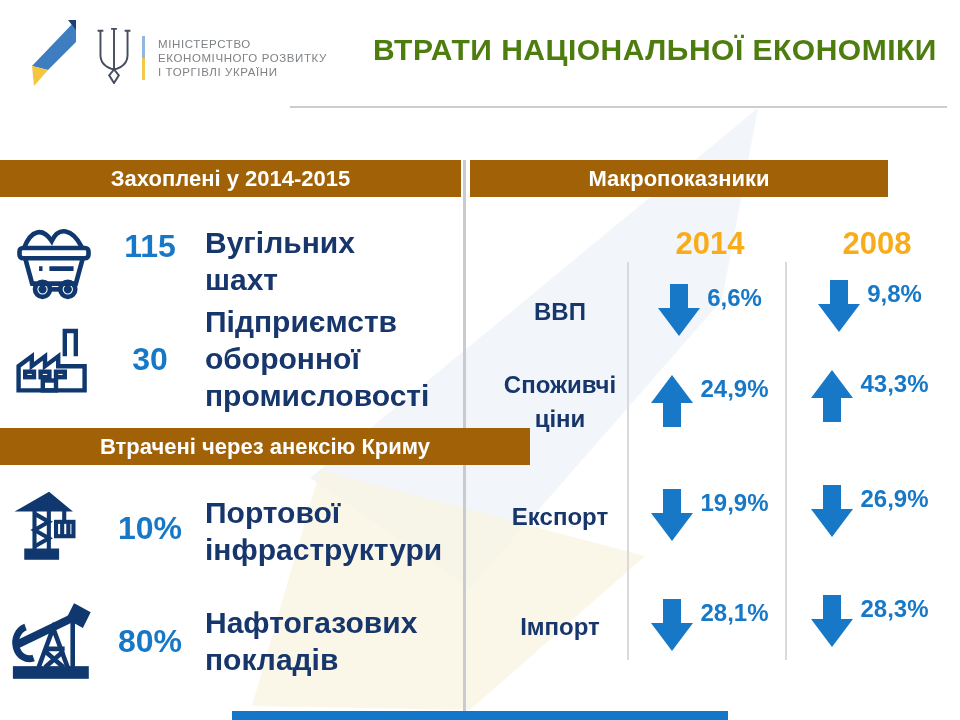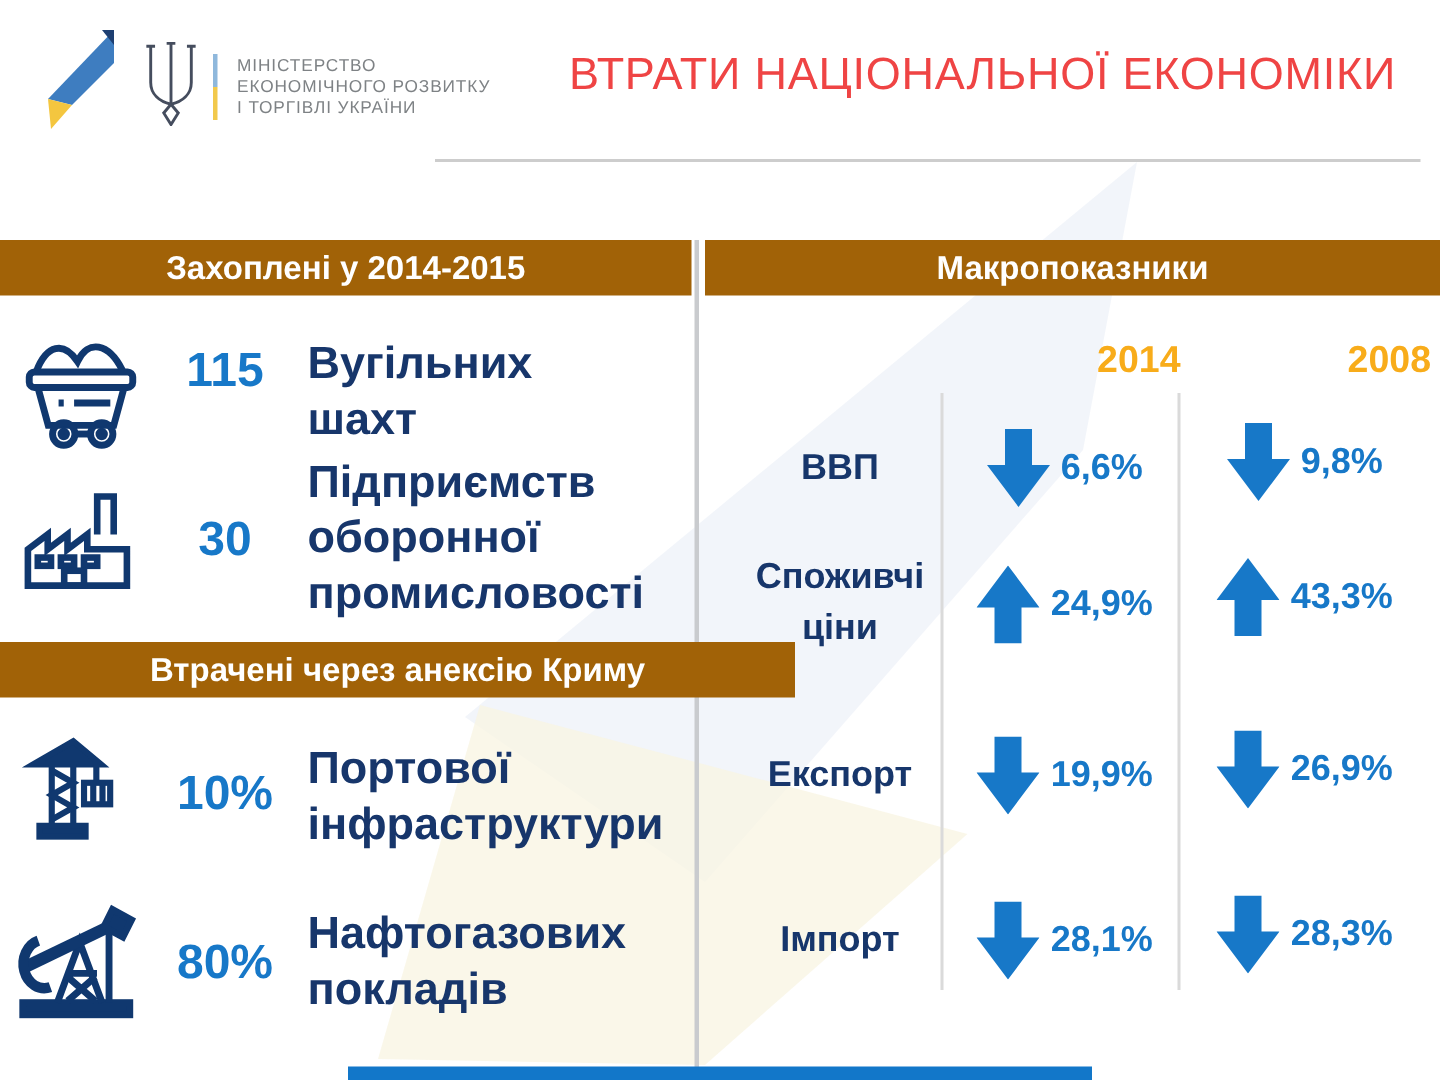--- a/index.html
+++ b/index.html
@@ -5,42 +5,42 @@
   html,body{margin:0;padding:0;background:#fff;}
   .slide{position:relative;width:960px;height:720px;background:#ffffff;overflow:hidden;
          font-family:"Liberation Sans",sans-serif;}
   .abs{position:absolute;}
   
   .wm{position:absolute;left:0;top:0;width:960px;height:720px;pointer-events:none;}
   
   .ministry{position:absolute;left:158px;top:37px;color:#7E8285;font-size:11.5px;
             line-height:14px;letter-spacing:.6px;font-weight:400;}
   .title{position:absolute;left:350px;top:33px;width:610px;text-align:center;
-         color:#ef4444;font-size:30px;font-weight:normal;letter-spacing:.5px;}
+         color:#4d7c0f;font-size:30px;font-weight:bold;letter-spacing:.5px;}
   .title-rule{position:absolute;left:290px;top:106px;width:657px;height:2px;background:#CDCDCD;}
   .logo-div-blue{position:absolute;left:142px;top:36px;width:3px;height:22px;background:#8FB8DC;}
   .logo-div-yellow{position:absolute;left:142px;top:58px;width:3px;height:22px;background:#F2C94C;}
   
   .bar{position:absolute;height:37px;background:#a16207;color:#fff;font-weight:bold;
        font-size:22px;text-align:center;line-height:37px;}
   
   .vline-center{position:absolute;left:463px;top:160px;width:3px;height:552px;background:#C9CBCE;}
   .col-div{position:absolute;top:262px;width:2px;height:398px;background:#DADADA;}
   
   .icon{position:absolute;}
   .num{position:absolute;left:100px;width:100px;text-align:center;color:#1778C8;
        font-weight:bold;font-size:32px;}
   .llabel{position:absolute;left:205px;width:218px;color:#17366B;font-weight:bold;
           font-size:30px;line-height:37px;}
   
-  .year{position:absolute;top:226px;width:154px;text-align:right;color:#F8AC1A;
-        font-weight:bold;font-size:25px;}
+  .year{position:absolute;top:226px;width:154px;text-align:center;color:#F8AC1A;
+        font-weight:bold;font-size:31px;}
   .rlabel{position:absolute;left:480px;width:160px;text-align:center;color:#17366B;
           font-weight:bold;font-size:24px;line-height:34px;}
-  .cell{position:absolute;width:148px;height:56px;display:flex;align-items:center;
+  .cell{position:absolute;width:148px;height:56px;display:flex;align-items:flex-start;
         justify-content:center;gap:7px;}
   .val{color:#1778C8;font-weight:bold;font-size:24px;white-space:nowrap;}
   .footer-bar{position:absolute;left:232px;top:711px;width:496px;height:9px;background:#1277C9;}
   svg{display:block;}
 </style>
 </head>
 <body>
 
 <div class="slide">
 
@@ -70,21 +70,21 @@
   </div>
 
   <div class="title">ВТРАТИ НАЦІОНАЛЬНОЇ ЕКОНОМІКИ</div>
   <div class="title-rule"></div>
 
   <div class="vline-center"></div>
   <div class="col-div" style="left:627px"></div>
   <div class="col-div" style="left:785px"></div>
 
   <div class="bar" style="left:0;top:160px;width:461px">Захоплені у 2014-2015</div>
-  <div class="bar" style="left:470px;top:160px;width:490px">Макропоказники</div>
+  <div class="bar" style="left:470px;top:160px;width:418px">Макропоказники</div>
   <div class="bar" style="left:0;top:428px;width:530px">Втрачені через анексію Криму</div>
 
   <svg class="icon" style="left:8px;top:210px" width="92" height="92" viewBox="0 0 80 80" fill="none" stroke="#10386F" stroke-width="4">
     <path d="M14,33 C20,17 30,15 38,27 C44,14 56,16 64,32"></path>
     <rect x="10" y="33" width="60" height="9" rx="3"></rect>
     <path d="M15,42 L21,64 L59,64 L65,42"></path>
     <path d="M27,51 h3 M36,51 h21"></path>
     <circle cx="30" cy="69" r="6.5"></circle>
       <circle cx="52" cy="69" r="6.5"></circle>
     <circle cx="30" cy="69" r="1.6" fill="#10386F"></circle>

